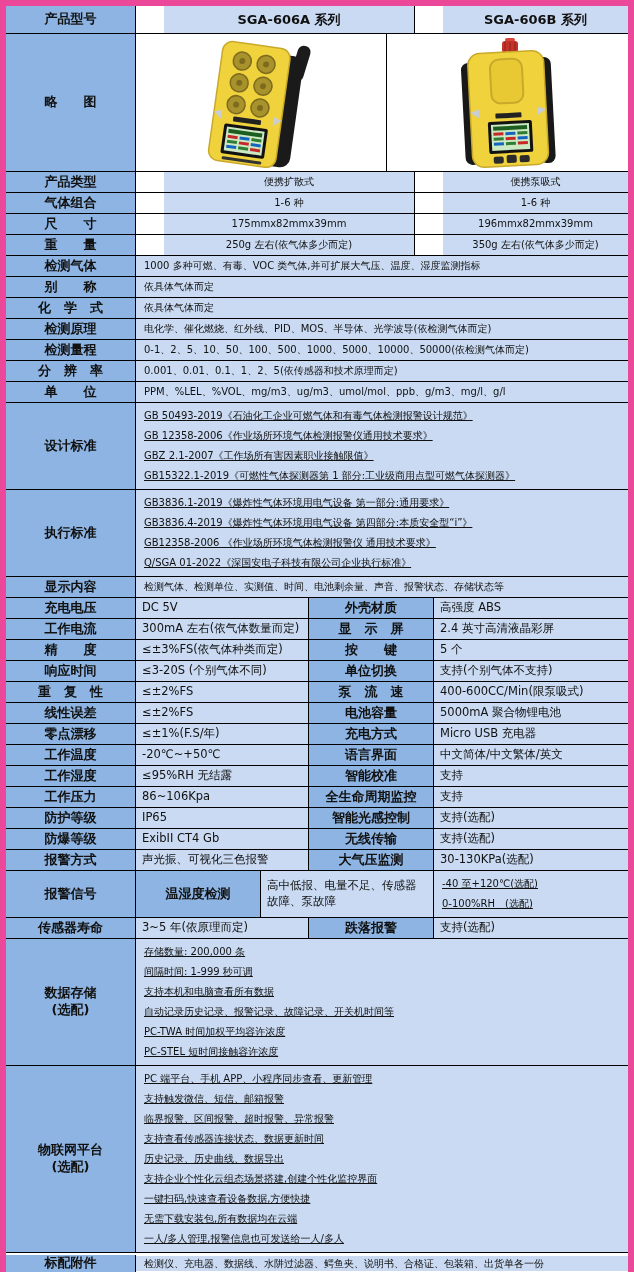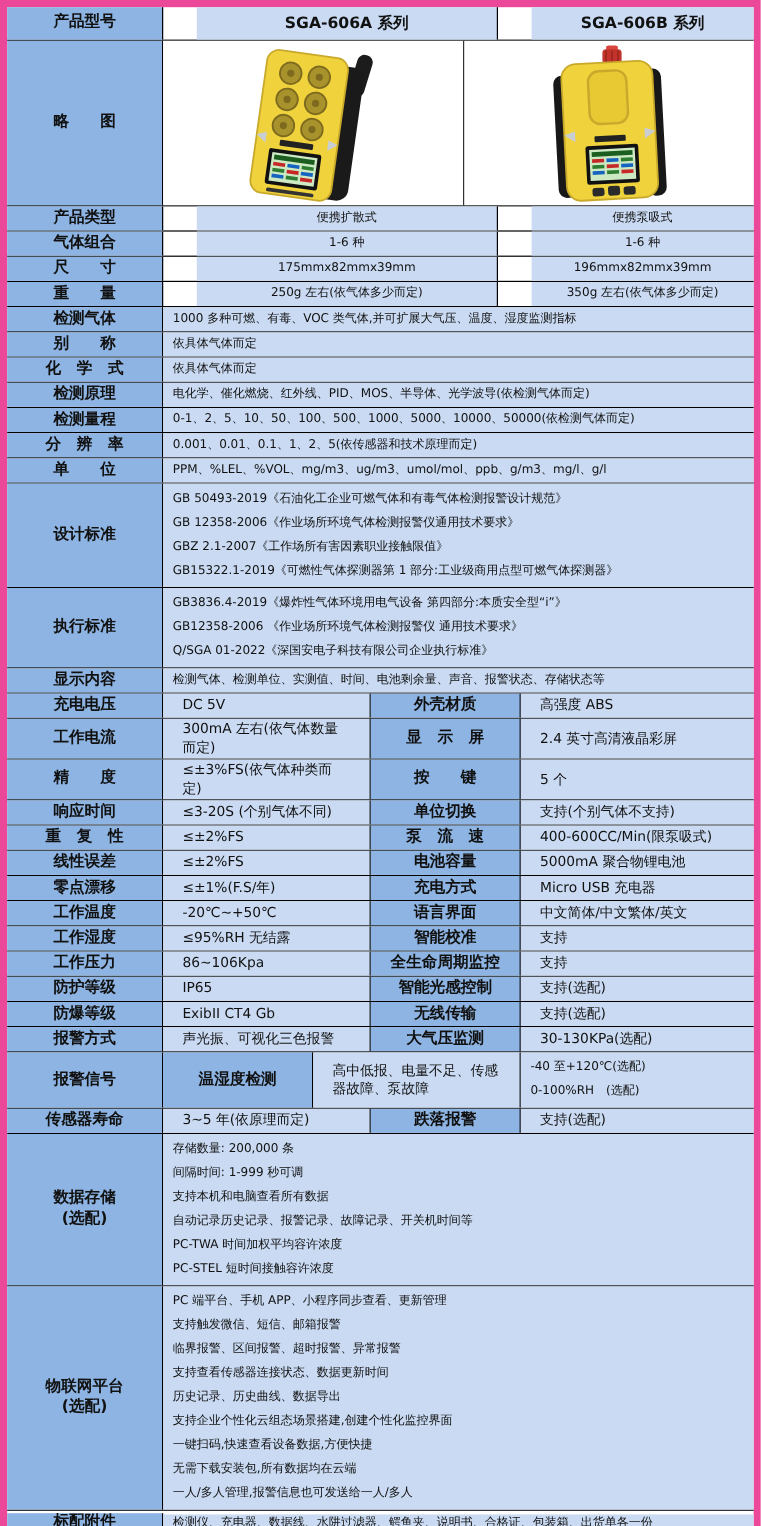--- a/index.html
+++ b/index.html
@@ -9,35 +9,35 @@
   .row:last-child { border-bottom:none;align-items:center; }
   .cell { border-right:1px solid #000; }
   .cell:last-child { border-right:none; }
   .lab { background:#8DB4E2; font-weight:bold; font-size:13px; line-height:1.3;
          display:flex; flex-direction:column; align-items:center; justify-content:center;
          text-align:center; padding:0 3px; }
   .val { background:#C9DAF2; font-size:10px; line-height:1.35; }
   .center { display:flex; align-items:center; justify-content:center; text-align:center;margin-left:28px; }
   .left { display:flex; align-items:center; padding:1px 8px; }
   .lines { display:flex; flex-direction:column; justify-content:center; padding:3px 8px; }
-  .lines div { line-height:20px; }
+  .lines div { line-height:20px;text-decoration:underline; }
   .w-label { width:130px; }
   .w-half  { width:251px; }
   .w-half2 { flex:1; }
   .w-v1 { width:173px; }
   .w-l2 { width:125px; }
   .w-v2 { flex:1; }
   .w-full { flex:1; }
   .h-head { height:28px; }
   .h-sketch { height:138px; }
   .h-sm { min-height:21px; }
   .h-tall { min-height:42px; }
   .bold13 { font-weight:bold; font-size:13px; }
   .imgcell { background:#ffffff; display:flex; align-items:center; justify-content:center; }
-  .quad .left { padding:1px 16px; font-size:11.5px; }
+  .quad .left { padding:1px 6px; font-size:11.5px; }
 </style>
 </head>
 <body>
 
 <div class="tbl">
 
   <div class="row h-head">
     <div class="cell lab w-label">产品型号</div>
     <div class="cell val center bold13 w-half">SGA-606A 系列</div>
     <div class="cell val center bold13 w-half2">SGA-606B 系列</div>
@@ -186,20 +186,21 @@
     <div class="cell val lines w-full">
       <div>GB 50493-2019《石油化工企业可燃气体和有毒气体检测报警设计规范》</div>
       <div>GB 12358-2006《作业场所环境气体检测报警仪通用技术要求》</div>
       <div>GBZ 2.1-2007《工作场所有害因素职业接触限值》</div>
       <div>GB15322.1-2019《可燃性气体探测器第 1 部分:工业级商用点型可燃气体探测器》</div>
     </div>
   </div>
   <div class="row">
     <div class="cell lab w-label">执行标准</div>
     <div class="cell val lines w-full">
+      <div>GB3836.1-2019《爆炸性气体环境用电气设备 第一部分:通用要求》</div>
       <div>GB3836.4-2019《爆炸性气体环境用电气设备 第四部分:本质安全型“i”》</div>
       <div>GB12358-2006 《作业场所环境气体检测报警仪 通用技术要求》</div>
       <div>Q/SGA 01-2022《深国安电子科技有限公司企业执行标准》</div>
     </div>
   </div>
   <div class="row h-sm">
     <div class="cell lab w-label">显示内容</div>
     <div class="cell val left w-full">检测气体、检测单位、实测值、时间、电池剩余量、声音、报警状态、存储状态等</div>
   </div>
 

